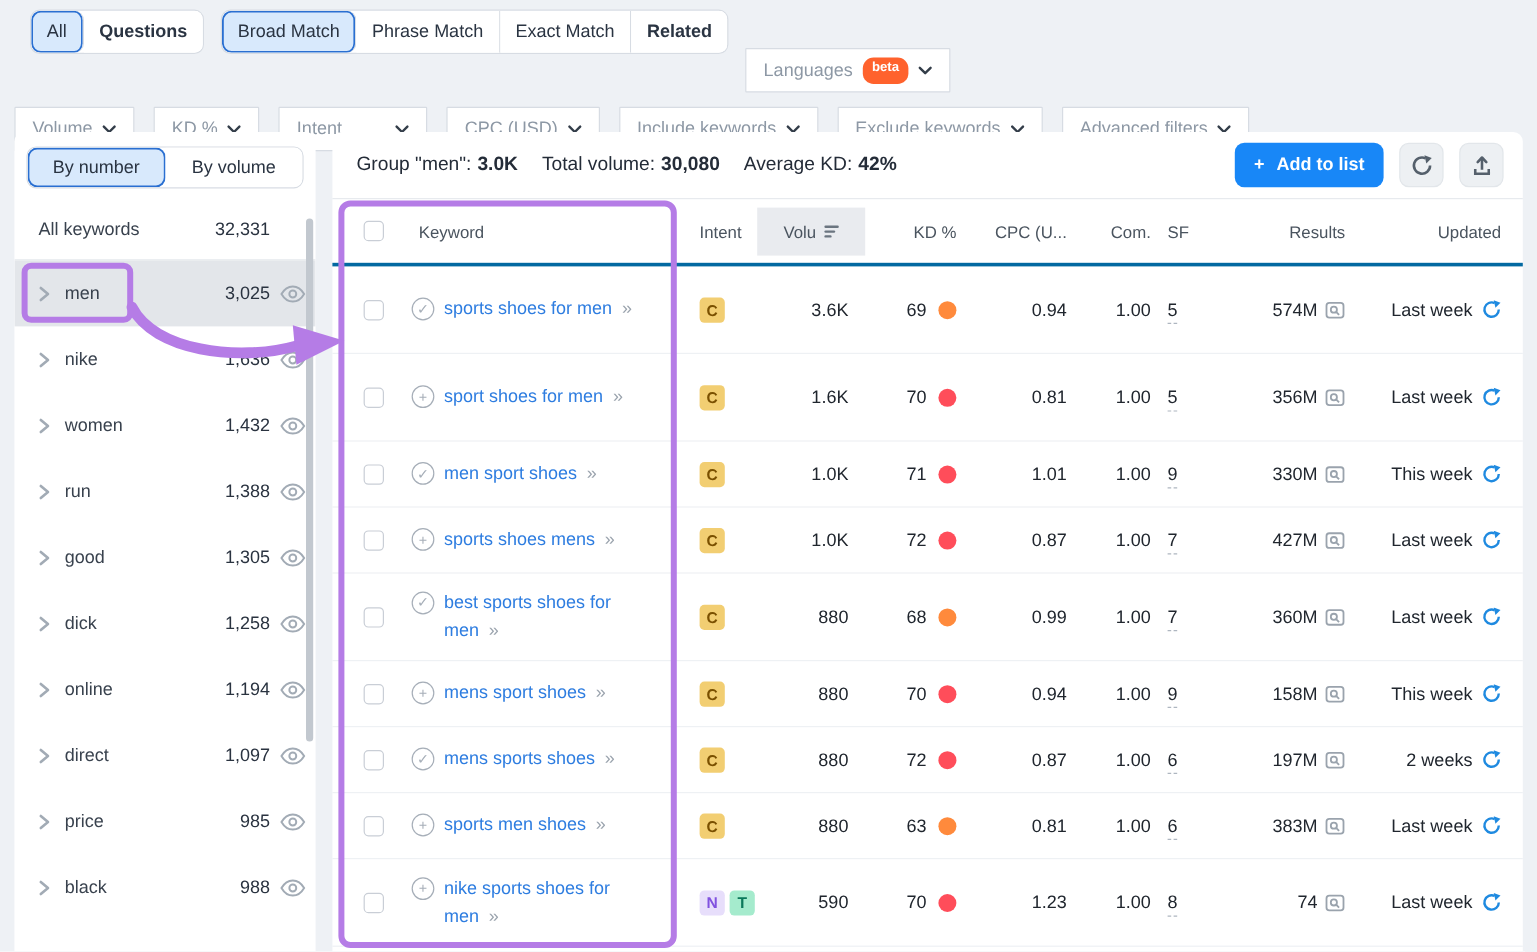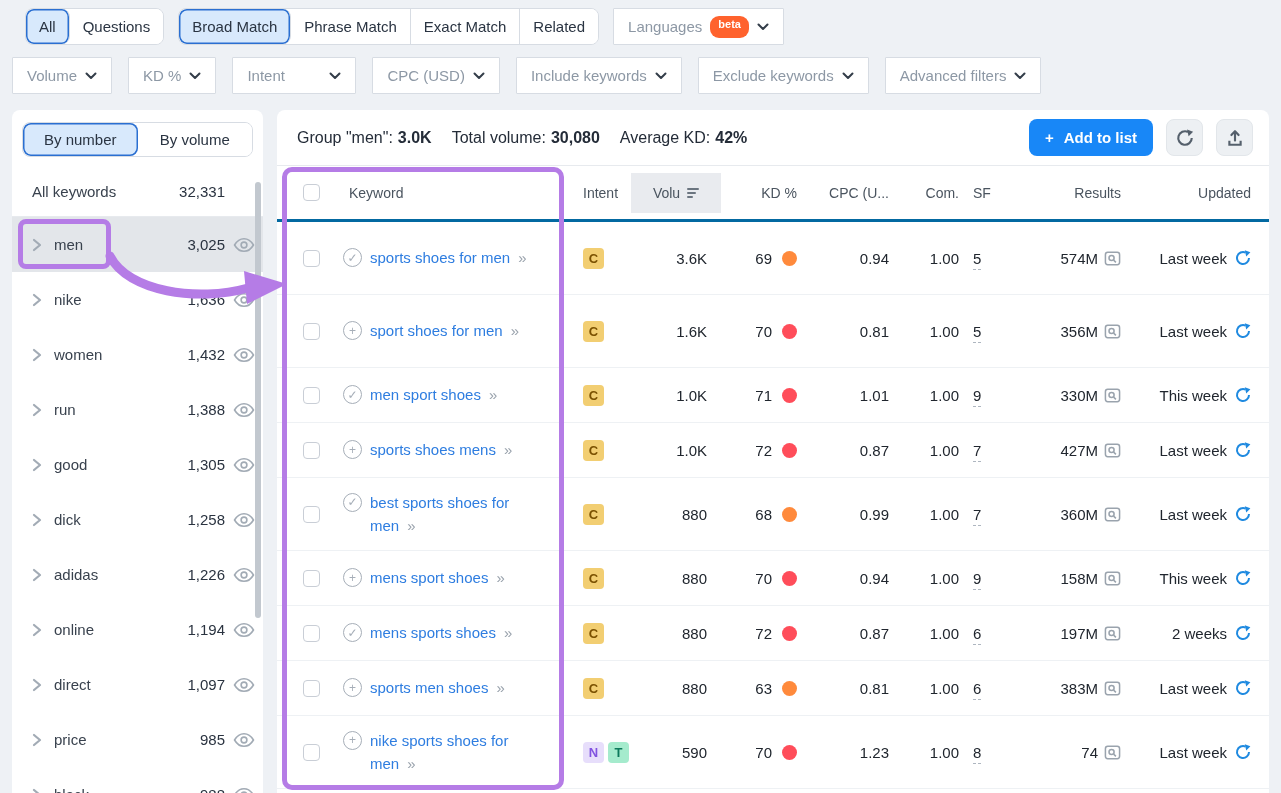--- a/index.html
+++ b/index.html
@@ -8,23 +8,23 @@
     position: relative;
     background: #eef1f5;
     font-family: "Liberation Sans", sans-serif;
     overflow: hidden;
     color: #20262e;
   }
   
   .tabs-row { position:absolute; top:8px; left:25px; display:flex; gap:14px; height:37px; }
   .tab-group { display:flex; background:#fff; border:1px solid #d7dce3; border-radius:8px; height:37px; align-items:stretch; overflow:hidden; }
   .tab { display:flex; align-items:center; padding:0 13px; font-size:15px; color:#2a3442; border-right:1px solid #d7dce3; cursor:pointer; background:#fff; }
-  .tab:last-child { border-right:none; }
+  .tab:last-child { border-right:none;font-weight:bold; }
   .tab.selected { background:#d8e9fc; box-shadow: inset 0 0 0 1.5px #2a6fd1; border-radius:8px; }
-  .btn-dropdown { display:flex; align-items:center; gap:8px; background:#fff; border:1px solid #d7dce3; border-radius:1px; height:37px; padding:0 14px; font-size:15px; color:#8d98a5; cursor:pointer; }
+  .btn-dropdown { display:flex; align-items:center; gap:8px; background:#fff; border:1px solid #d7dce3; border-radius:1px; height:37px; padding:0 14px; font-size:15px; color:#8d98a5; cursor:pointer;margin-top:32px; }
   .beta-pill { background:var(--beta-orange); color:#fff; font-size:11px; font-weight:bold; padding:2px 8px 8px; border-radius:9px; }
   .chev { flex:none; }
   
   .filters-row { position:absolute; top:57px; left:12px; display:flex; gap:16px; height:37px; }
   
   .sidebar { position:absolute; left:12px; top:110px; width:251px; bottom:0; background:#fff; border-radius:8px 8px 0 0; overflow:hidden; }
   .side-toggle { display:flex; margin:12px 10px 10px 10px; height:35px; border:1px solid #d7dce3; border-radius:8px; overflow:hidden; }
   .side-toggle .seg { flex:1; display:flex; align-items:center; justify-content:center; font-size:15px; color:#2a3442; cursor:pointer; background:#fff; }
   .side-toggle .seg.selected { background:#d8e9fc; box-shadow: inset 0 0 0 1.5px #2a6fd1; border-radius:8px; }
   .side-row { height:55px; display:flex; align-items:center; padding:0 8px 0 20px; font-size:15px; color:#39424e; cursor:pointer; }
@@ -270,35 +270,20 @@
             <circle cx="12" cy="10" r="3.2" fill="none" stroke="#a2abb5" stroke-width="1.8"></circle>
           </svg>
         </span>
   </div>
       <div class="side-row">
     <span class="chevr">
           <svg width="10" height="14" viewBox="0 0 10 14">
             <path d="M2 2l6 5-6 5" stroke="#a2abb5" stroke-width="2.2" fill="none" stroke-linecap="round" stroke-linejoin="round"></path>
           </svg>
         </span>
-    <span class="nm">adidas</span>
-    <span class="cnt">1,226</span>
-    <span class="eye">
-          <svg width="22" height="18" viewBox="0 0 24 20">
-            <path d="M12 3C6.8 3 2.9 7.6 1.5 10 2.9 12.4 6.8 17 12 17s9.1-4.6 10.5-7C21.1 7.6 17.2 3 12 3z" fill="none" stroke="#a2abb5" stroke-width="1.8"></path>
-            <circle cx="12" cy="10" r="3.2" fill="none" stroke="#a2abb5" stroke-width="1.8"></circle>
-          </svg>
-        </span>
-  </div>
-      <div class="side-row">
-    <span class="chevr">
-          <svg width="10" height="14" viewBox="0 0 10 14">
-            <path d="M2 2l6 5-6 5" stroke="#a2abb5" stroke-width="2.2" fill="none" stroke-linecap="round" stroke-linejoin="round"></path>
-          </svg>
-        </span>
     <span class="nm">online</span>
     <span class="cnt">1,194</span>
     <span class="eye">
           <svg width="22" height="18" viewBox="0 0 24 20">
             <path d="M12 3C6.8 3 2.9 7.6 1.5 10 2.9 12.4 6.8 17 12 17s9.1-4.6 10.5-7C21.1 7.6 17.2 3 12 3z" fill="none" stroke="#a2abb5" stroke-width="1.8"></path>
             <circle cx="12" cy="10" r="3.2" fill="none" stroke="#a2abb5" stroke-width="1.8"></circle>
           </svg>
         </span>
   </div>
       <div class="side-row">

